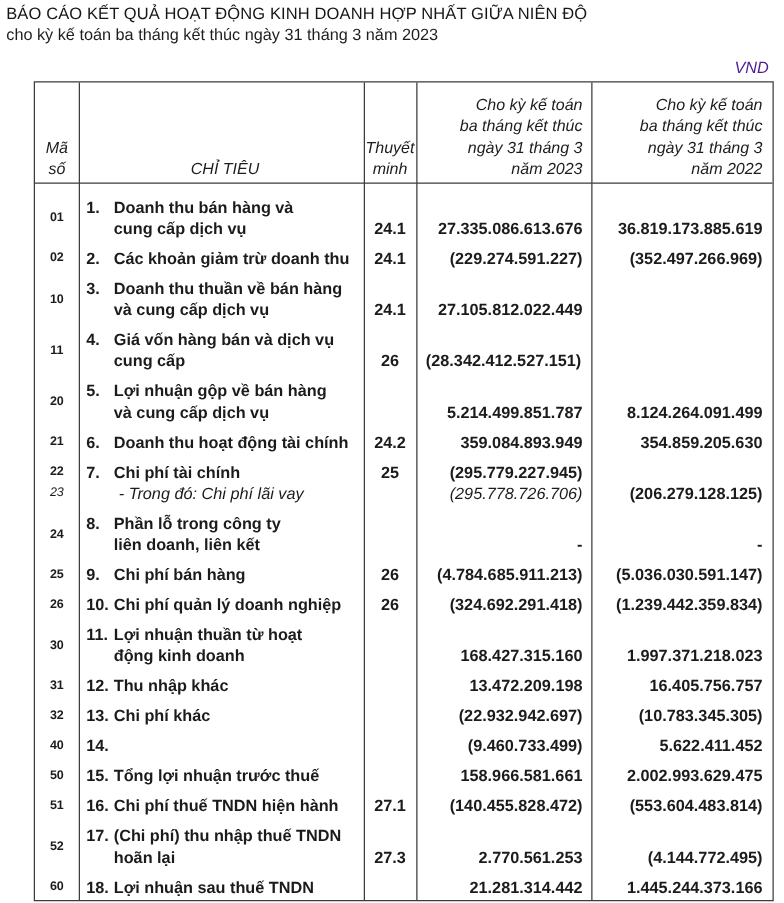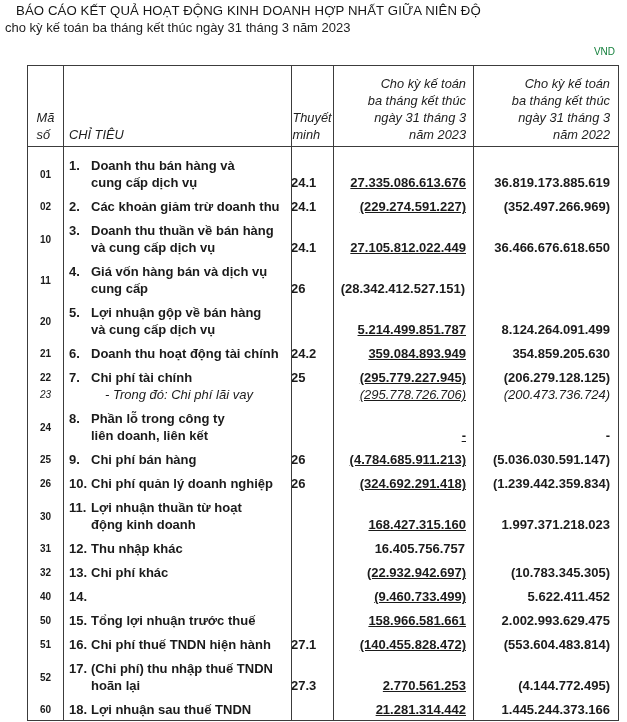--- a/index.html
+++ b/index.html
@@ -3,72 +3,72 @@
 <meta charset="utf-8">
 <style>
   html,body{margin:0;padding:0;}
   body{
     width:627px;height:722px;position:relative;overflow:hidden;
     background:#ffffff;color:#1b1b1b;
     font-family:"Liberation Sans", sans-serif;
     -webkit-font-smoothing:antialiased;
   }
   .doc-title{
-    position:absolute;left:16px;top:2px;width:560px;
+    position:absolute;left:5px;top:2px;width:560px;
     font-size:13.2px;line-height:17px;font-weight:400;color:#161616;
     letter-spacing:.1px;
   }
   .doc-subtitle{
     position:absolute;left:5px;top:19px;width:560px;
     font-size:13px;line-height:17px;font-weight:400;color:#1d1d1d;
   }
   .currency{
     position:absolute;right:12px;top:46px;
-    font-size:10px;font-weight:400;color:#15803d;
+    font-size:13px;font-style:italic;font-weight:400;color:#4c1d95;
   }
   .tbl{
     position:absolute;left:27px;top:65px;width:592px;height:656px;
     box-sizing:border-box;border:1px solid #3c3c3c;background:#fff;
   }
   .vline{position:absolute;top:0;bottom:0;width:1px;background:#3c3c3c;}
   .vl1{left:35px}.vl2{left:263px}.vl3{left:305px}.vl4{left:445px}
   .header-sep{position:absolute;left:0;right:0;top:80px;height:1px;background:#3c3c3c;}
 
   .grid{display:grid;grid-template-columns:35px 228px 42px 140px 1fr;}
 
   
   .thead{height:80px;}
   .hcell{
     display:flex;flex-direction:column;justify-content:flex-end;
     font-style:italic;font-weight:400;font-size:12.8px;line-height:17px;
-    white-space:pre-line;color:#1d1d1d;box-sizing:border-box;
+    white-space:pre-line;color:#1d1d1d;box-sizing:border-box;text-align:center;
   }
   .h-code{align-items:center;padding-bottom:3px;}
   .h-item{padding-left:6px;padding-bottom:3px;}
   .h-note{align-items:center;padding-bottom:3px;}
   .h-period{text-align:right;padding-bottom:3px;justify-content:flex-end;}
   .h-2023{padding-right:7px;}
   .h-2022{padding-right:8px;}
 
   
   .row{box-sizing:border-box;}
   .cell{box-sizing:border-box;display:flex;flex-direction:column;}
   .c-code{align-items:center;justify-content:center;padding-top:7px;
           font-weight:700;font-size:10px;line-height:17px;}
   .c-code .sub-code{font-weight:400;font-style:italic;}
   .c-item{justify-content:flex-start;padding:7px 2px 0 6px;}
   .item-line{display:flex;}
   .item-num{flex:0 0 22px;font-weight:700;font-size:13px;line-height:17px;}
   .item-label{font-weight:700;font-size:13px;line-height:17px;white-space:pre-line;}
-  .item-sub{margin-left:36px;font-weight:400;font-style:italic;font-size:13px;line-height:17px;}
-  .c-note{justify-content:flex-end;align-items:flex-start;padding-top:7px;
+  .item-sub{margin-left:26px;font-weight:400;font-style:italic;font-size:13px;line-height:17px;}
+  .c-note{justify-content:flex-end;align-items:center;padding-top:7px;
           font-weight:700;font-size:13px;line-height:17px;}
   .c-val{justify-content:flex-end;text-align:right;padding-top:7px;
          font-weight:700;font-size:13px;line-height:17px;}
-  .v-2023{padding-right:7px;text-decoration:underline;}
+  .v-2023{padding-right:7px;}
   .v-2022{padding-right:8px;}
   .sub-val{font-weight:400;font-style:italic;}
   .row.first .cell{padding-top:11px;}
   .row.has-sub .c-note{justify-content:flex-start;}
 </style>
 </head>
 <body>
 
 <div class="doc-title">BÁO CÁO KẾT QUẢ HOẠT ĐỘNG KINH DOANH HỢP NHẤT GIỮA NIÊN ĐỘ</div>
 <div class="doc-subtitle">cho kỳ kế toán ba tháng kết thúc ngày 31 tháng 3 năm 2023</div>
@@ -149,23 +149,20 @@
         <span class="item-label">Doanh thu thuần về bán hàng
 và cung cấp dịch vụ</span>
       </div>
     </div>
     <div class="cell c-note">
       <span>24.1</span>
     </div>
     <div class="cell c-val v-2023">
       <span class="v-main">27.105.812.022.449</span>
     </div>
-    <div class="cell c-val v-2022">
-      <span class="v-main">36.466.676.618.650</span>
-    </div>
   </div>
       <div class="grid row">
     <div class="cell c-code">
       <span class="main-code">11</span>
     </div>
     <div class="cell c-item">
       <div class="item-line">
         <span class="item-num">4.</span>
         <span class="item-label">Giá vốn hàng bán và dịch vụ
 cung cấp</span>
@@ -233,21 +230,20 @@
         </div>
     <div class="cell c-note">
       <span>25</span>
     </div>
     <div class="cell c-val v-2023">
       <span class="v-main">(295.779.227.945)</span>
     <span class="sub-val">(295.778.726.706)</span>
         </div>
     <div class="cell c-val v-2022">
       <span class="v-main">(206.279.128.125)</span>
-    <span class="sub-val">(200.473.736.724)</span>
         </div>
   </div>
       <div class="grid row">
     <div class="cell c-code">
       <span class="main-code">24</span>
     </div>
     <div class="cell c-item">
       <div class="item-line">
         <span class="item-num">8.</span>
         <span class="item-label">Phần lỗ trong công ty
@@ -331,20 +327,23 @@
     </div>
     <div class="cell c-item">
       <div class="item-line">
         <span class="item-num">12.</span>
         <span class="item-label">Thu nhập khác</span>
       </div>
     </div>
     <div class="cell c-note">
       <span></span>
     </div>
+    <div class="cell c-val v-2023">
+      <span class="v-main">13.472.209.198</span>
+    </div>
     <div class="cell c-val v-2022">
       <span class="v-main">16.405.756.757</span>
     </div>
   </div>
       <div class="grid row">
     <div class="cell c-code">
       <span class="main-code">32</span>
     </div>
     <div class="cell c-item">
       <div class="item-line">

